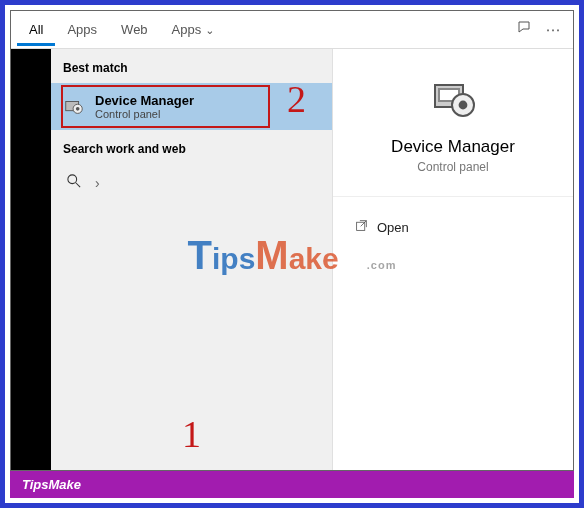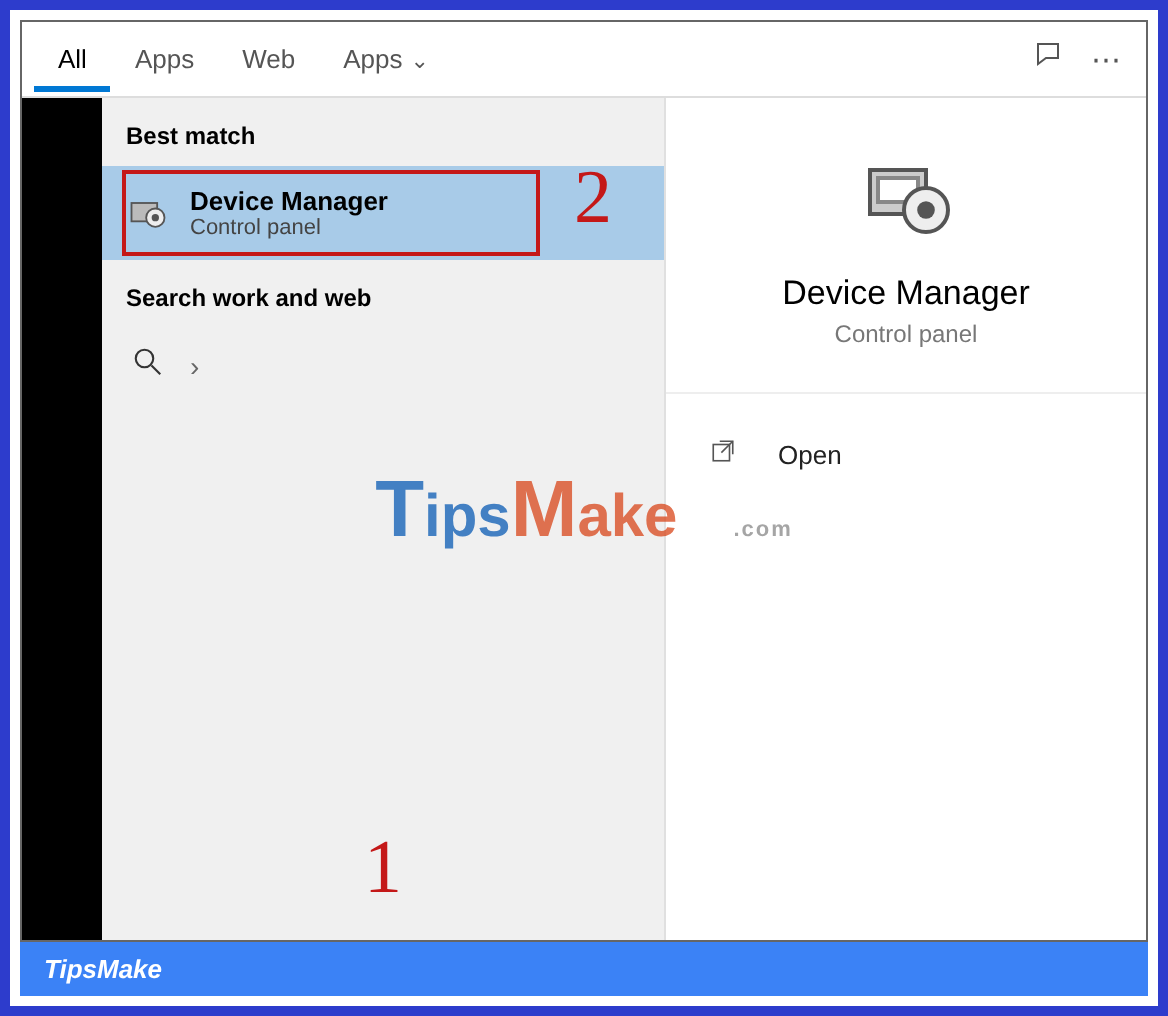--- a/index.html
+++ b/index.html
@@ -41,33 +41,33 @@
 
   .annot-1 { position: absolute; bottom: 14px; left: 50%; transform: translateX(-50%); font-size: 38px; color: #c41818; font-family: Georgia, serif; }
 
   
   .preview-top { padding: 26px 10px 22px; text-align: center; border-bottom: 1px solid #eee; }
   .preview-icon { width: 48px; height: 48px; margin: 0 auto 14px; }
   .preview-title { font-size: 17px; color: #000; margin-bottom: 3px; }
   .preview-sub { font-size: 12px; color: #777; }
 
   .actions { padding: 16px 22px; }
-  .action-item { display: flex; align-items: center; font-size: 13px; color: #222; cursor: pointer; padding: 6px 0; gap: 12px; }
+  .action-item { display: flex; align-items: center; font-size: 13px; color: #222; cursor: pointer; padding: 6px 0; }
   .action-icon { width: 22px; color: #555; font-size: 13px; }
 
   
   .watermark { position: absolute; top: 222px; left: 50%; transform: translateX(-50%); font-size: 30px; font-weight: bold; font-family: Georgia, serif; opacity: 0.75; pointer-events: none; white-space: nowrap; }
   .wm-t { color: #0a5bb4; font-size: 40px; }
   .wm-text1 { color: #0a5bb4; }
   .wm-m { color: #d9461a; font-size: 40px; }
   .wm-text2 { color: #d9461a; }
   .wm-com { font-size: 11px; color: #888; letter-spacing: 1px; margin-left: 28px; }
 
   
-  .footer { position: absolute; left: 5px; right: 5px; bottom: 5px; height: 27px; background: #3b82f6; display: flex; align-items: center; padding: 0 12px; }
+  .footer { position: absolute; left: 5px; right: 5px; bottom: 5px; height: 27px; background: #a21caf; display: flex; align-items: center; padding: 0 12px; }
   .footer-text { color: #fff; font-size: 13px; font-weight: 600; font-style: italic; }
 
   
   .dm-svg { width: 100%; height: 100%; }
 </style>
 </head>
 <body>
 
 <div class="outer-border">
   <div class="search-panel">

